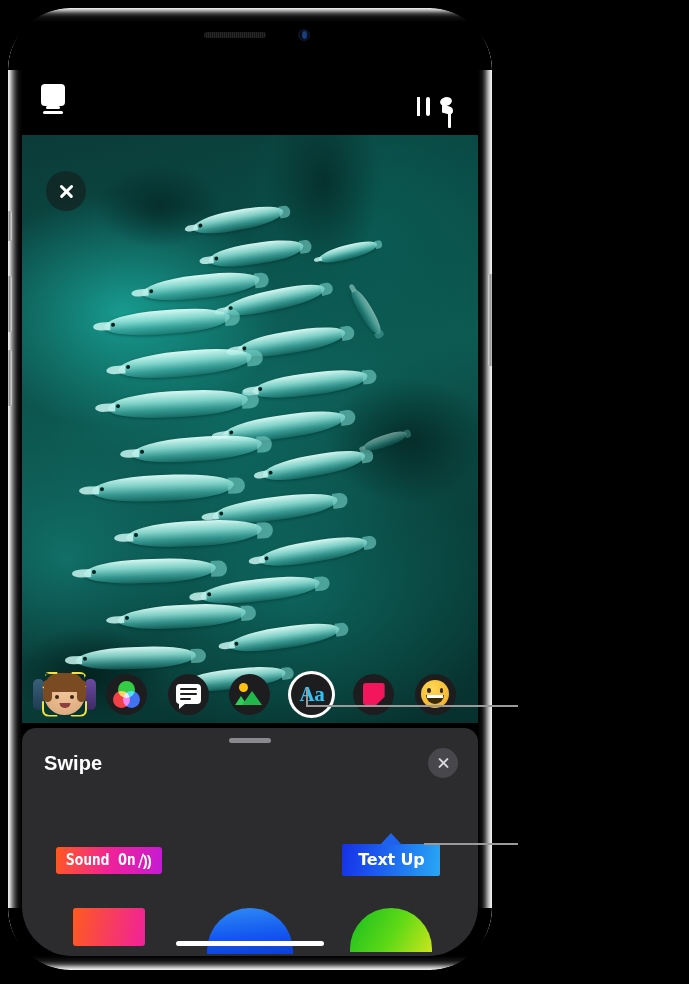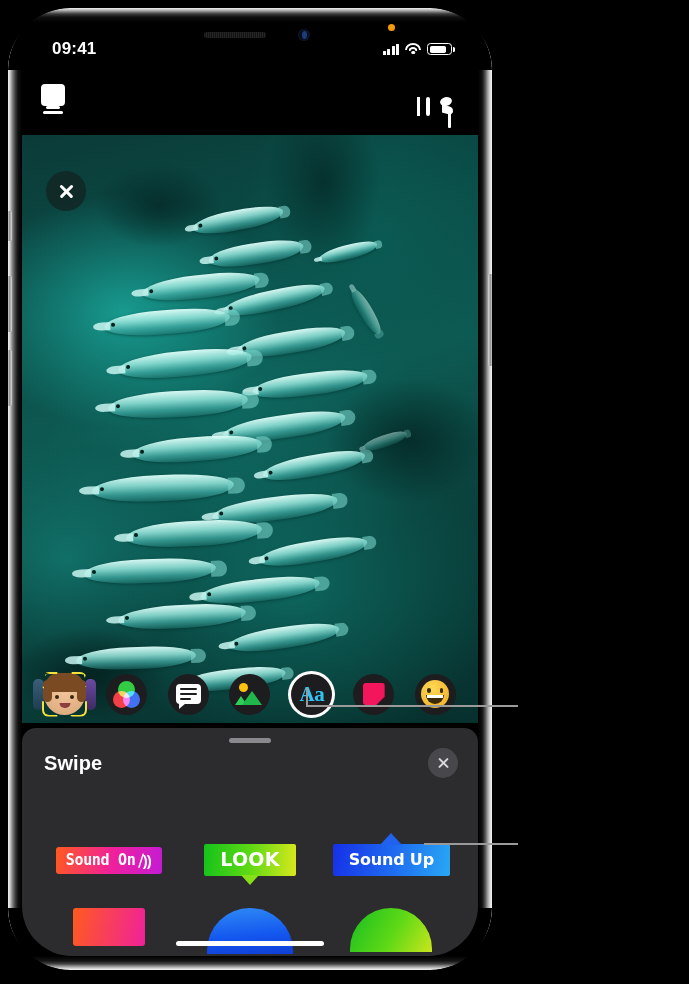--- a/index.html
+++ b/index.html
@@ -334,40 +334,20 @@
     <div class="side-btn btn-voldn"></div>
     <div class="side-btn btn-power"></div>
 
     <div id="screen">
 
       <div id="notch">
         <div id="speaker-grille"></div>
         <div id="front-camera"></div>
       </div>
 
-      <div id="status-bar">
-        <div id="status-time">09:41</div>
-        <div id="status-right">
-          <div id="mic-dot"></div>
-          <div class="bars">
-            <i></i>
-              <i></i>
-              <i></i>
-              <i></i>
-          </div>
-          <div id="wifi-icon">
-            <span class="w1"></span>
-              <span class="w2"></span>
-              <span class="w3"></span>
-          </div>
-          <div id="battery">
-              <i></i>
-            </div>
-        </div>
-      </div>
 
       <div id="top-toolbar">
         <button class="tb-btn">
           <span id="cards-icon">
             <span class="l2"></span><span class="l1"></span><span class="body"></span>
           </span>
         </button>
         <div id="tb-right">
           <button class="tb-btn">
             <span id="layout-icon">
@@ -529,27 +509,22 @@
         <div id="style-grid">
 
           <div class="style-row">
             <div class="style-cell">
               <div class="sk-sound">
                 <span class="t">Sound On</span>
                 <span class="waves">⧸))</span>
               </div>
             </div>
             <div class="style-cell">
-              <div class="sk-look">
-                <span class="t">LOOK</span>
-              </div>
-            </div>
-            <div class="style-cell">
               <div class="sk-swipe">
-                <span class="t">Sound Up</span>
+                <span class="t">Text Up</span>
               </div>
             </div>
           </div>
 
           <div class="style-row clipped">
             <div class="style-cell clipped">
               <div class="sk-pink"></div>
             </div>
             <div class="style-cell clipped">
               <div class="sk-bluedome"></div>

